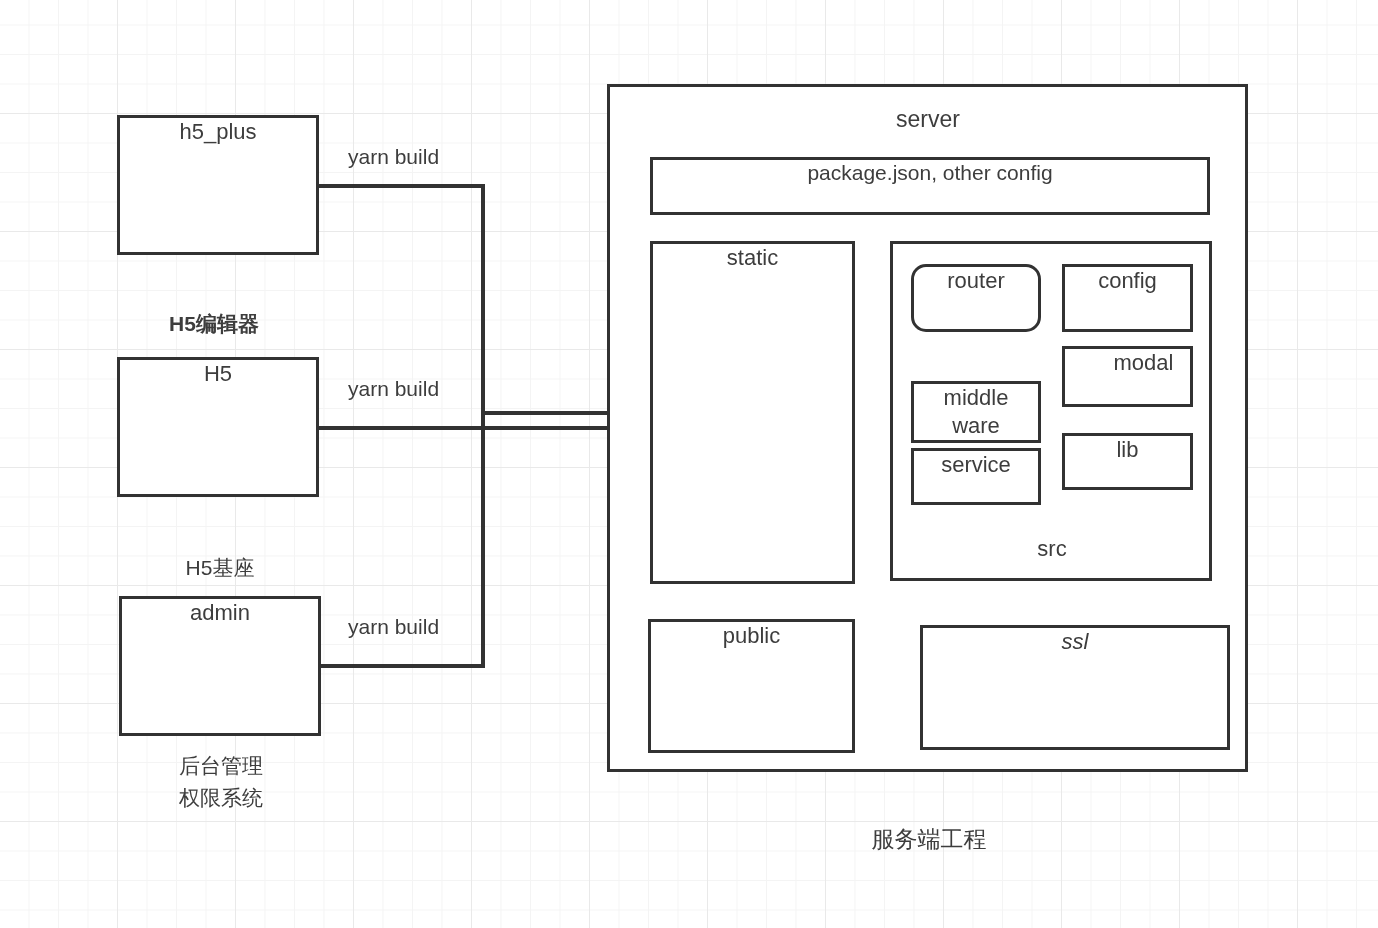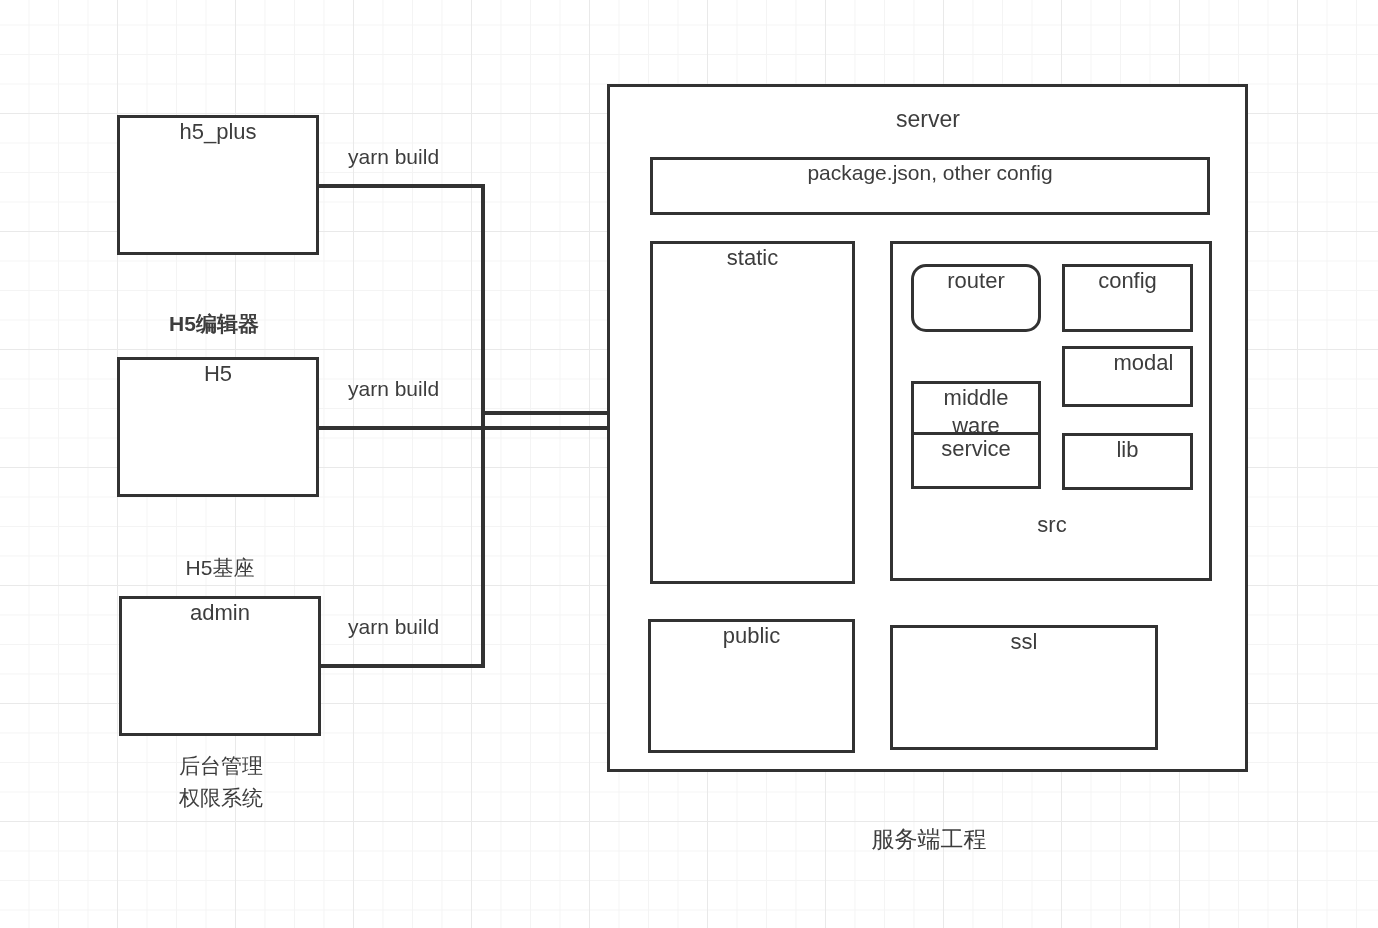--- a/index.html
+++ b/index.html
@@ -118,30 +118,30 @@
   </div>
   <div class="box" style="left:1062px; top:264px; width:131px; height:68px;">
     <span>config</span>
   </div>
   <div class="box" style="left:911px; top:345px; width:130px; height:62px;margin-top:36px;">
     <span class="wrap-label">middle ware</span>
   </div>
   <div class="box" style="left:1062px; top:346px; width:131px; height:61px;padding-left:32px;">
     <span>modal</span>
   </div>
-  <div class="box" style="left:911px; top:432px; width:130px; height:57px;">
+  <div class="box" style="left:911px; top:448px; width:130px; height:57px;">
     <span>service</span>
   </div>
   <div class="box" style="left:1062px; top:433px; width:131px; height:57px;">
     <span>lib</span>
   </div>
-  <div class="group-caption" style="left:1052px; top:512px; font-size:22px;">src</div>
+  <div class="group-caption" style="left:1052px; top:536px; font-size:22px;">src</div>
 
   <div class="box" style="left:648px; top:619px; width:207px; height:134px;">
     <span>public</span>
   </div>
-  <div class="box" style="left:890px; top:625px; width:268px; height:125px;">
+  <div class="box" style="left:920px; top:625px; width:310px; height:125px;font-style:italic;">
     <span>ssl</span>
   </div>
 
   <div class="group-caption" style="left:929px; top:824px; font-size:23px;">服务端工程</div>
 
 </div>
 
 </body></html>

